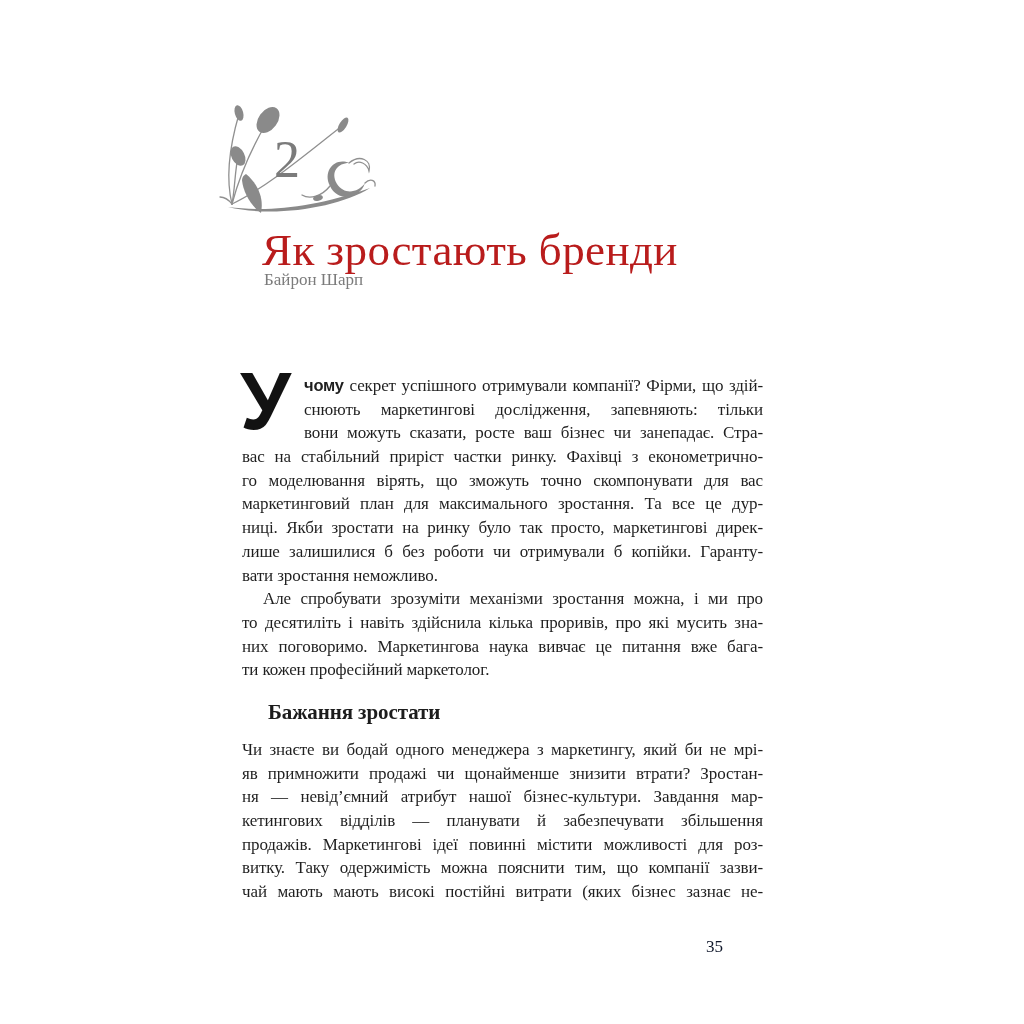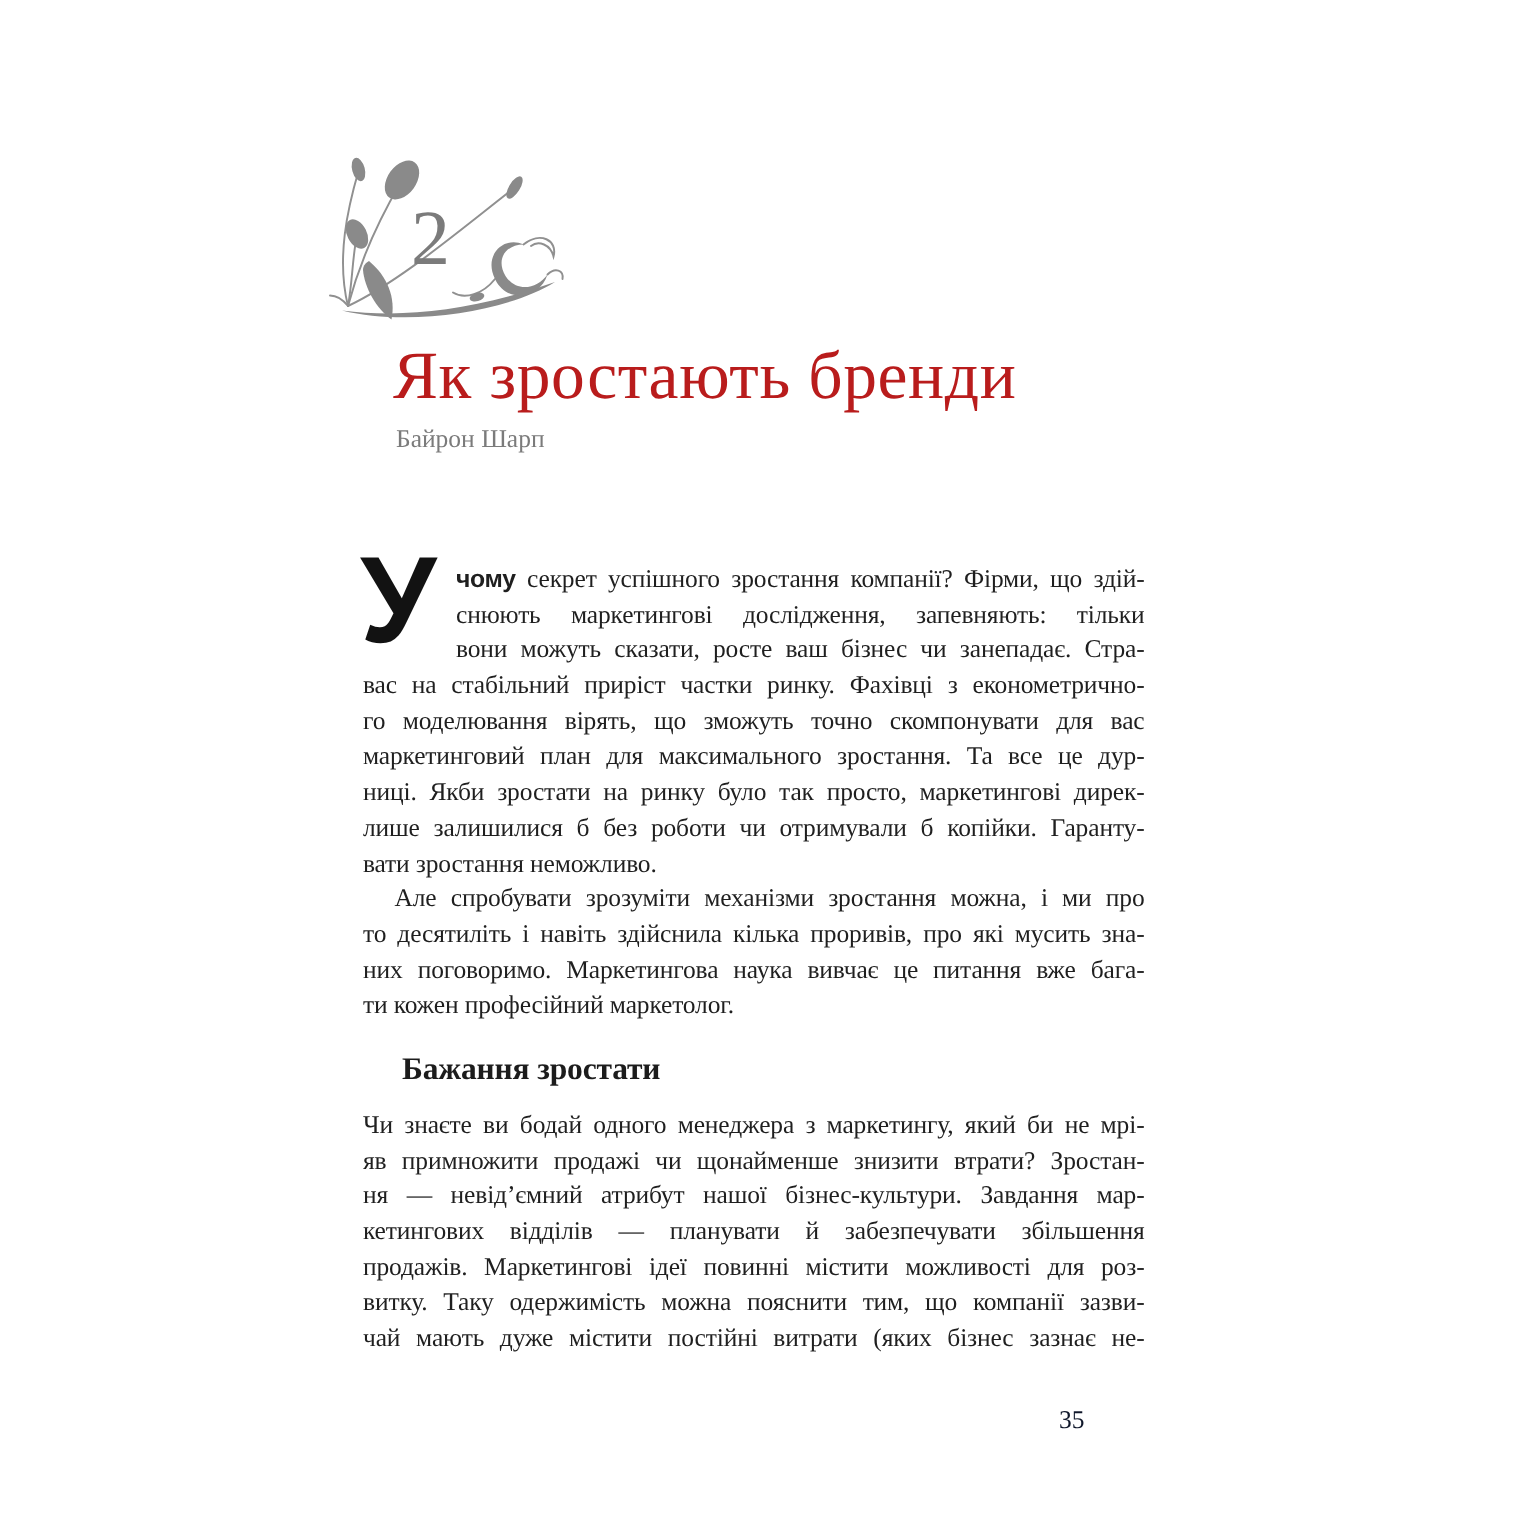--- a/index.html
+++ b/index.html
@@ -8,21 +8,21 @@
 
   
   .ornament { position:absolute; left:218px; top:100px; width:160px; height:115px; }
   .ornament svg { position:absolute; left:0; top:0; }
   .chapnum { position:absolute; left:56px; top:34px; font:400 52px/1 "Liberation Serif", serif;
              color:#7b7b7b; }
 
   
   .title  { position:absolute; left:262px; top:224px; margin:0; font:400 45px/52px "Liberation Serif", serif;
             color:#b91c1c; letter-spacing:0.4px; white-space:nowrap; }
-  .author { position:absolute; left:264px; top:283px; font:400 17px/20px "Liberation Serif", serif;
+  .author { position:absolute; left:264px; top:270px; font:400 17px/20px "Liberation Serif", serif;
             color:#7b7b7b; }
 
   
   .column { position:absolute; left:242px; top:374px; width:521px;
             font:17px/23.7px "Liberation Serif", serif; color:#1f1f1f; letter-spacing:-0.1px; }
   .para { margin:0; }
   .tline { height:23.7px; text-align:justify; text-align-last:justify;
            white-space:nowrap; overflow:hidden; }
   .tline.no-stretch { text-align-last:left; }
   .tline.dc-offset  { padding-left:62px; }
@@ -69,21 +69,21 @@
     </svg>
     <span class="chapnum">2</span>
   </div>
 
   <h1 class="title">Як зростають бренди</h1>
   <div class="author">Байрон Шарп</div>
 
   <div class="column">
     <div class="para para-intro">
       <span class="dropcap">У</span>
-    <div class="tline dc-offset"><span class="lead-bold">чому</span><span> секрет успішного зростання компанії? Фірми, що здій-</span></div>
+    <div class="tline dc-offset"><span class="lead-bold">чому</span><span> секрет успішного отримували компанії? Фірми, що здій-</span></div>
         <div class="tline dc-offset"><span>снюють маркетингові дослідження, запевняють: тільки</span></div>
         <div class="tline dc-offset"><span>вони можуть сказати, росте ваш бізнес чи занепадає. Стра-</span></div>
         <div class="tline"><span>вас на стабільний приріст частки ринку. Фахівці з економетрично-</span></div>
         <div class="tline"><span>го моделювання вірять, що зможуть точно скомпонувати для вас</span></div>
         <div class="tline"><span>маркетинговий план для максимального зростання. Та все це дур-</span></div>
         <div class="tline"><span>ниці. Якби зростати на ринку було так просто, маркетингові дирек-</span></div>
         <div class="tline"><span>лише залишилися б без роботи чи отримували б копійки. Гаранту-</span></div>
         <div class="tline no-stretch"><span>вати зростання неможливо.</span></div>
       </div>
     <div class="para">
@@ -93,19 +93,19 @@
         <div class="tline no-stretch"><span>ти кожен професійний маркетолог.</span></div>
       </div>
     <h2 class="heading">Бажання зростати</h2>
     <div class="para">
         <div class="tline"><span>Чи знаєте ви бодай одного менеджера з маркетингу, який би не мрі-</span></div>
         <div class="tline"><span>яв примножити продажі чи щонайменше знизити втрати? Зростан-</span></div>
         <div class="tline"><span>ня — невід’ємний атрибут нашої бізнес-культури. Завдання мар-</span></div>
         <div class="tline"><span>кетингових відділів — планувати й забезпечувати збільшення</span></div>
         <div class="tline"><span>продажів. Маркетингові ідеї повинні містити можливості для роз-</span></div>
         <div class="tline"><span>витку. Таку одержимість можна пояснити тим, що компанії зазви-</span></div>
-        <div class="tline"><span>чай мають дуже містити постійні витрати (яких бізнес зазнає не-</span></div>
+        <div class="tline"><span>чай мають мають високі постійні витрати (яких бізнес зазнає не-</span></div>
       </div>
   </div>
 
   <div class="folio">35</div>
 
 </div>
 
 </body></html>

